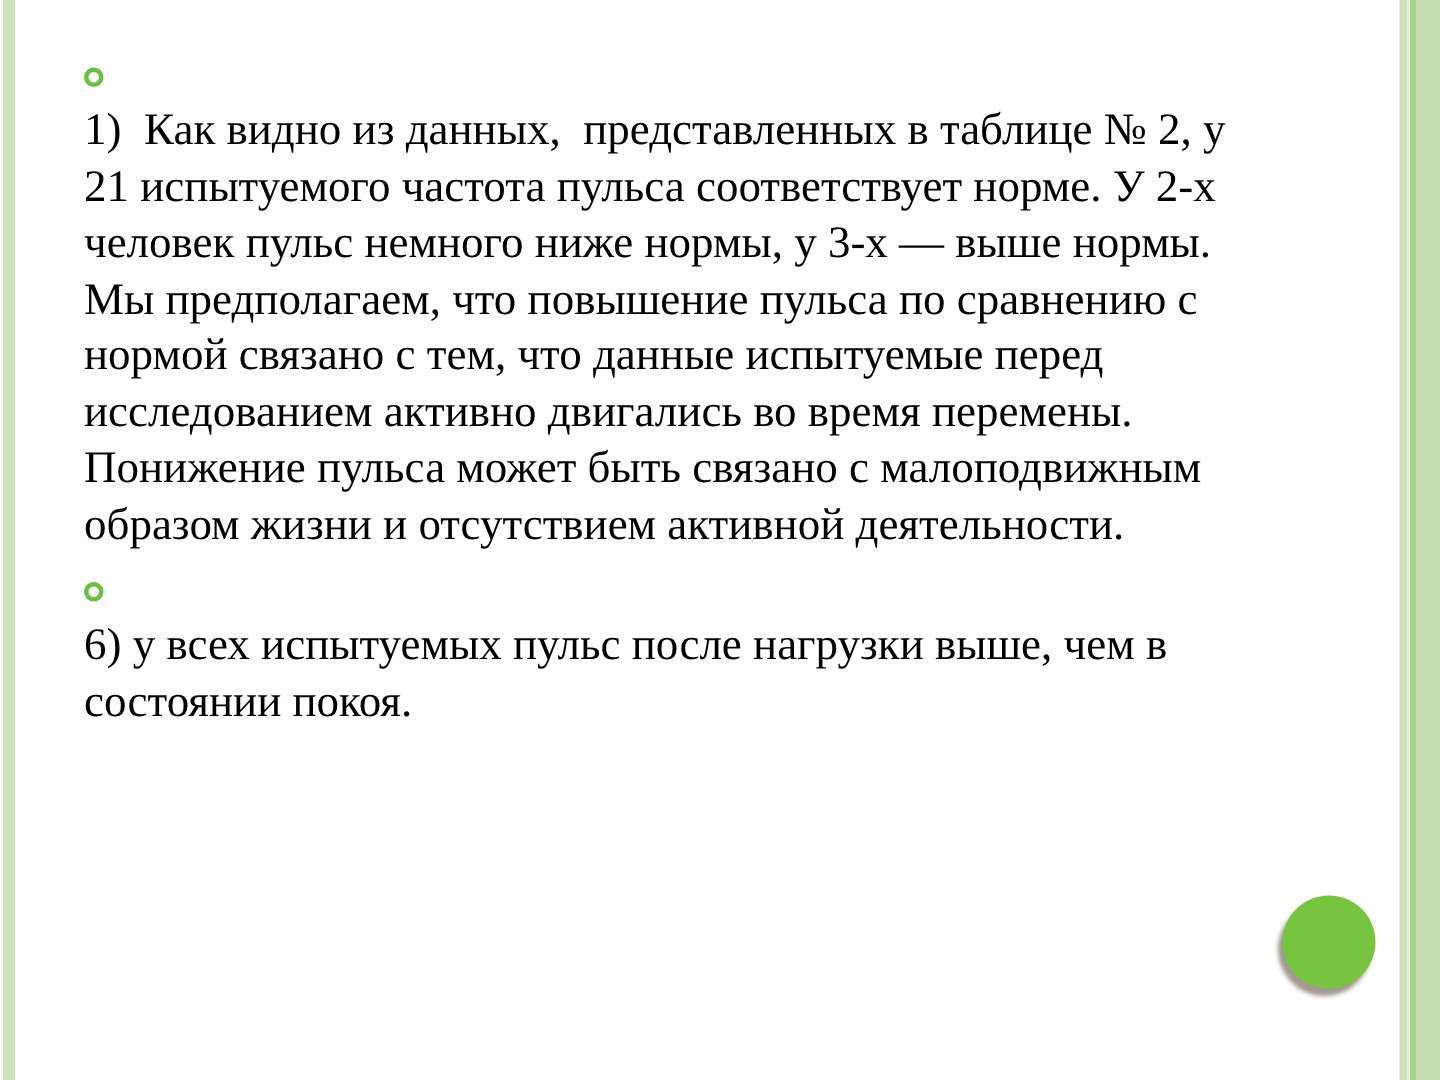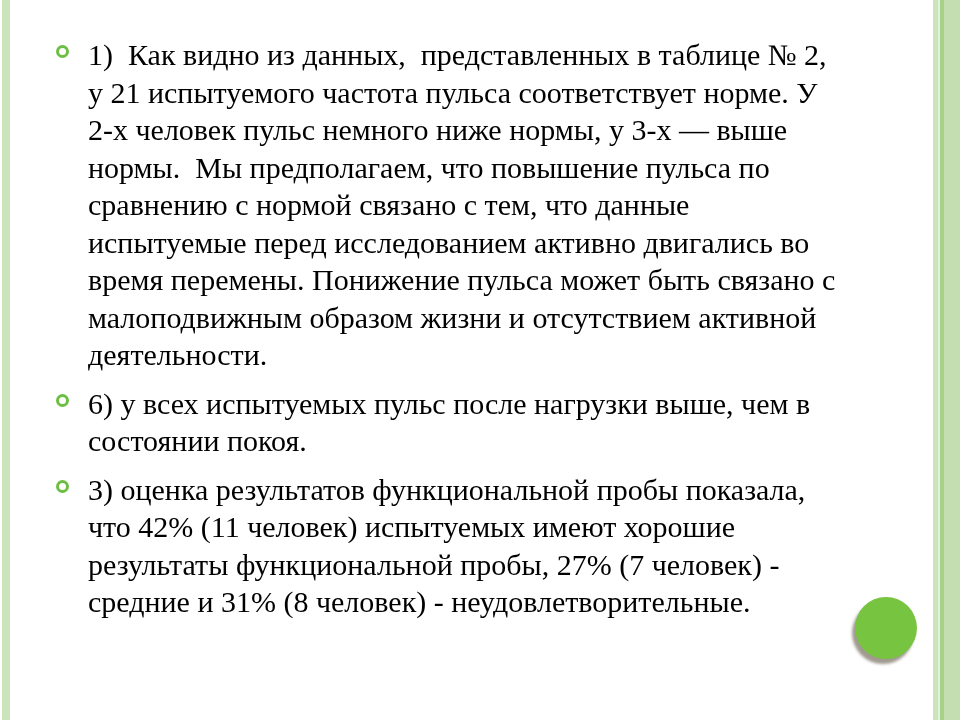--- a/index.html
+++ b/index.html
@@ -51,20 +51,21 @@
   
   .content {
     position: absolute;
     left: 56px; top: 36px;
     width: 782px;
   }
   .bullet-item {
     display: flex;
     align-items: flex-start;
     margin-bottom: 11px;
+    flex-direction: column;
   }
   .bullet-marker {
     flex: 0 0 32px;
     padding-top: 9px;
   }
   .ring {
     display: block;
     width: 13px; height: 13px;
     border: 3.5px solid var(--bullet-ring);
     border-radius: 50%;
@@ -89,26 +90,20 @@
         <span class="ring"></span>
       </span>
     <span class="bullet-text">1)  Как видно из данных,  представленных в таблице № 2, у 21 испытуемого частота пульса соответствует норме. У 2-х человек пульс немного ниже нормы, у 3-х — выше нормы.  Мы предполагаем, что повышение пульса по сравнению с нормой связано с тем, что данные испытуемые перед исследованием активно двигались во время перемены. Понижение пульса может быть связано с малоподвижным образом жизни и отсутствием активной деятельности.</span>
   </div>
   <div class="bullet-item">
     <span class="bullet-marker">
         <span class="ring"></span>
       </span>
     <span class="bullet-text">6) у всех испытуемых пульс после нагрузки выше, чем в состоянии покоя.</span>
   </div>
-  <div class="bullet-item">
-    <span class="bullet-marker">
-        <span class="ring"></span>
-      </span>
-    <span class="bullet-text">3) оценка результатов функциональной пробы показала, что 42% (11 человек) испытуемых имеют хорошие результаты функциональной пробы, 27% (7 человек) - средние и 31% (8 человек) - неудовлетворительные.</span>
-  </div>
 </div>
 
 <div class="deco-circle"></div>
 
 <div class="rs-1"></div>
 <div class="rs-2"></div>
 <div class="rs-3"></div>
 <div class="rs-4"></div>
 
 </body></html>

